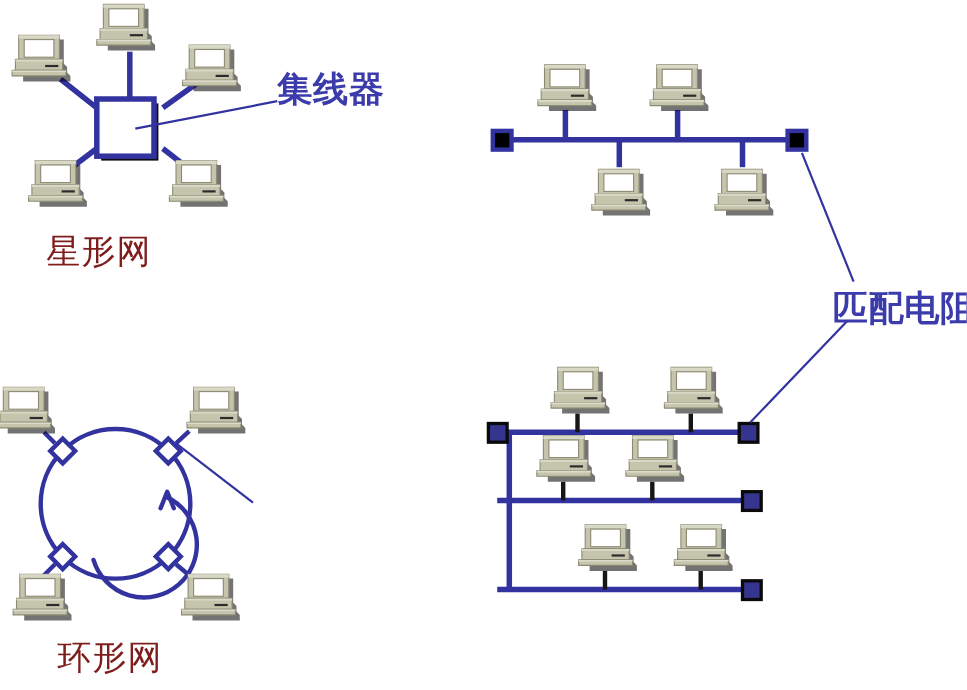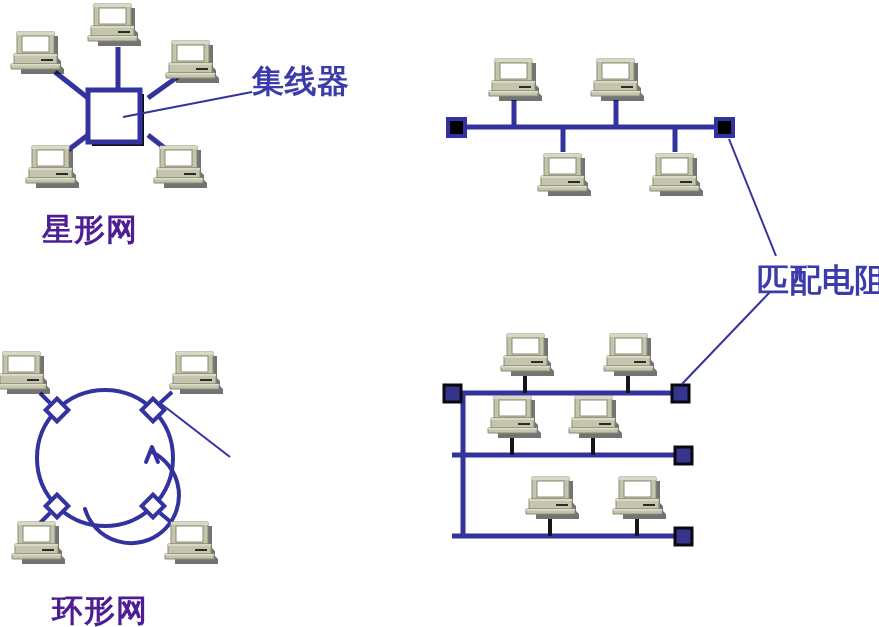--- a/index.html
+++ b/index.html
@@ -21,39 +21,39 @@
     position: absolute;
     left: 0;
     top: 0;
     width: 879px;
     height: 627px;
   }
   .topo-caption {
     position: absolute;
     font-family: "DejaVu Sans", "Liberation Sans", sans-serif;
     font-size: 31px;
-    font-weight: 700;
-    color: #4c1d95;
+    font-weight: 400;
+    color: #7f1d1d;
     letter-spacing: 1px;
     white-space: nowrap;
     line-height: 1;
   }
   .callout-label {
     position: absolute;
     font-family: "DejaVu Sans", "Liberation Sans", sans-serif;
     font-size: 32px;
     font-weight: 700;
     color: #3b3bab;
     letter-spacing: 0.5px;
     white-space: nowrap;
     line-height: 1;
   }
   #cap-star   { left: 42px;  top: 214px; }
   #cap-bus    { left: 528px; top: 214px; }
-  #cap-ring   { left: 52px;  top: 583px; margin-top: 12px; }
+  #cap-ring   { left: 52px;  top: 583px; }
   #cap-tree   { left: 516px; top: 583px; }
   #lbl-hub    { left: 252px; top: 65px;  }
   #lbl-term   { left: 757px; top: 264px; }
   #lbl-coupler{ left: 230px; top: 436px; }
 </style>
 </head>
 <body>
 
 <div id="stage">
 

